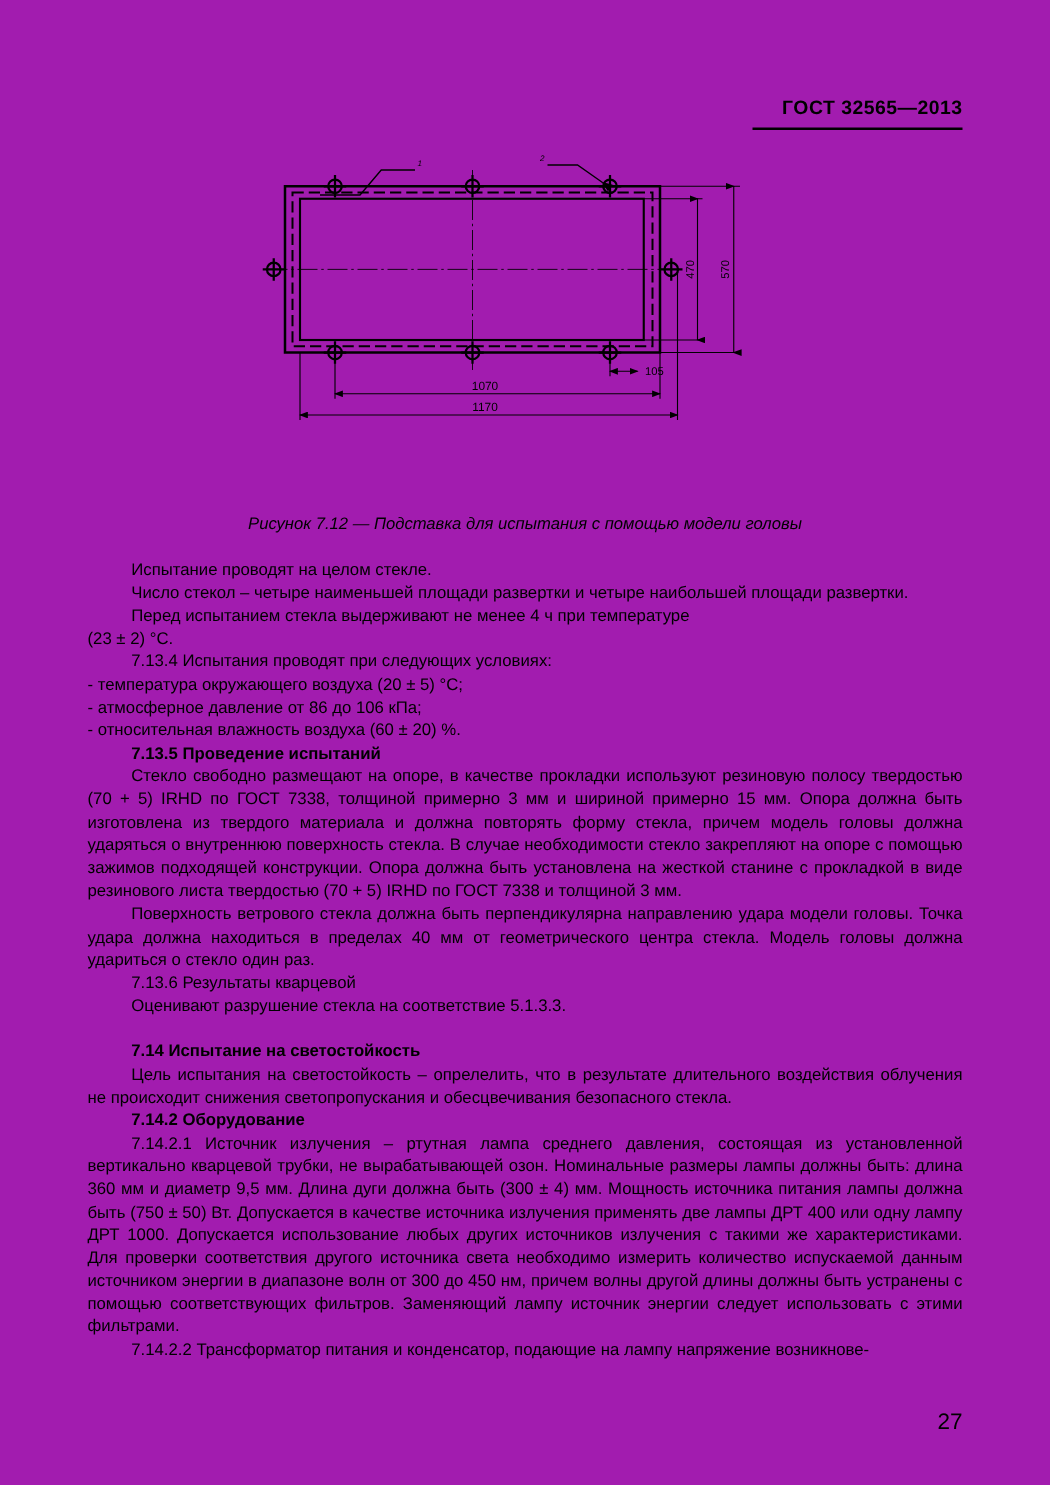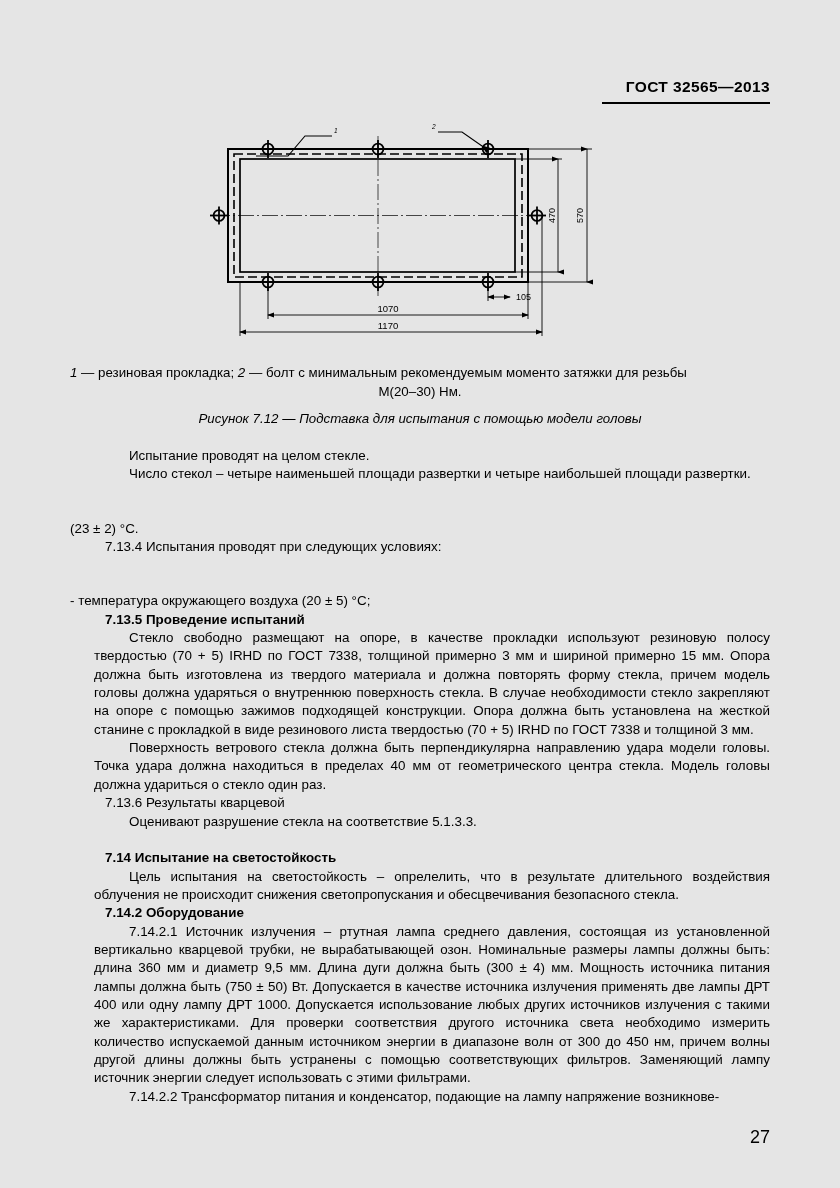--- a/index.html
+++ b/index.html
@@ -9,21 +9,21 @@
     background: #ffffff;
   }
   body {
     font-family: "Liberation Sans", sans-serif;
     color: #000000;
   }
   .page {
     position: relative;
     width: 840px;
     height: 1188px;
-    background: #e5e5e5;
+    background: #a21caf;
     overflow: hidden;
     box-sizing: border-box;
   }
 
   
   .header {
     position: absolute;
     top: 78px;
     right: 70px;
     font-size: 15.5px;
@@ -80,22 +80,22 @@
     top: 447px;
     width: 700px;
     font-size: 13.4px;
     line-height: 18.35px;
   }
   .body p {
     margin: 0;
     text-align: justify;
     text-justify: inter-word;
   }
-  .body p.ind { text-indent: 35px; margin-left: 24px; }
-  .body p.noind { text-indent: 0; margin-top: 36px; }
+  .body p.ind { text-indent: 35px; }
+  .body p.noind { text-indent: 0; }
   .body p.last-left { text-align: left; }
   .body p.b { font-weight: bold; }
   .body p.hang { text-indent: 35px; }
   .spacer { height: 18.35px; }
 
   
   .page-number {
     position: absolute;
     right: 70px;
     top: 1127px;
@@ -229,35 +229,34 @@
 
       <g stroke="#000" stroke-width="0.9">
         <line x1="30" y1="162" x2="30" y2="216"></line>
         <line x1="332" y1="95.5" x2="332" y2="216"></line>
         <line x1="30" y1="212" x2="332" y2="212" marker-start="url(#ahr)" marker-end="url(#ah)"></line>
       </g>
       <text x="178" y="209" font-family="'Liberation Sans',sans-serif" font-size="9.5" fill="#000" text-anchor="middle">1170</text>
     </svg>
   </div>
 
-  <div class="fig-legend">
-    <div class="ln1"><i>1</i><span> — резиновая прокладка; </span><i>2</i><span> — болт с минимальным рекомендуемым моменто затяжки для резьбы</span></div>
-    <div class="ln2">М(20–30) Нм.</div>
-  </div>
 
   <div class="fig-caption">Рисунок 7.12 — Подставка для испытания с помощью модели головы</div>
 
   <div class="body">
 
     <p class="ind last-left">Испытание проводят на целом стекле.</p>
     <p class="ind">Число стекол – четыре наименьшей площади развертки и четыре наибольшей площади развертки.</p>
+    <p class="ind last-left">Перед испытанием стекла выдерживают не менее 4 ч при температуре</p>
     <p class="noind last-left">(23 ± 2) °С.</p>
 
     <p class="hang last-left">7.13.4 Испытания проводят при следующих условиях:</p>
     <p class="noind last-left">- температура окружающего воздуха (20 ± 5) °С;</p>
+    <p class="noind last-left">- атмосферное давление от 86 до 106 кПа;</p>
+    <p class="noind last-left">- относительная влажность воздуха (60 ± 20) %.</p>
 
     <p class="b hang last-left">7.13.5 Проведение испытаний</p>
     <p class="ind">Стекло свободно размещают на опоре, в качестве прокладки используют резиновую полосу твердостью (70 + 5) IRHD по ГОСТ 7338, толщиной примерно 3 мм и шириной примерно 15 мм. Опора должна быть изготовлена из твердого материала и должна повторять форму стекла, причем модель головы должна ударяться о внутреннюю поверхность стекла. В случае необходимости стекло закрепляют на опоре с помощью зажимов подходящей конструкции. Опора должна быть установлена на жесткой станине с прокладкой в виде резинового листа твердостью (70 + 5) IRHD по ГОСТ 7338 и толщиной 3 мм.</p>
     <p class="ind">Поверхность ветрового стекла должна быть перпендикулярна  направлению удара модели головы. Точка удара должна находиться в пределах 40 мм от геометрического центра стекла. Модель головы должна удариться о стекло один раз.</p>
 
     <p class="hang last-left">7.13.6 Результаты кварцевой</p>
     <p class="ind last-left">Оценивают разрушение стекла на соответствие 5.1.3.3.</p>
 
     <div class="spacer"></div>
 

